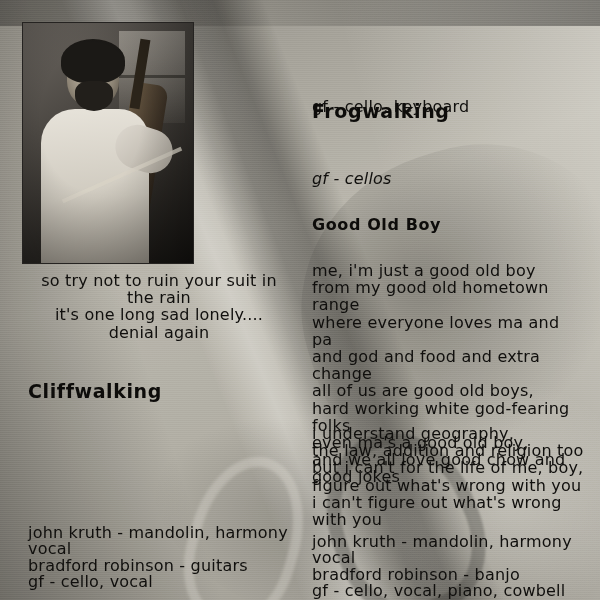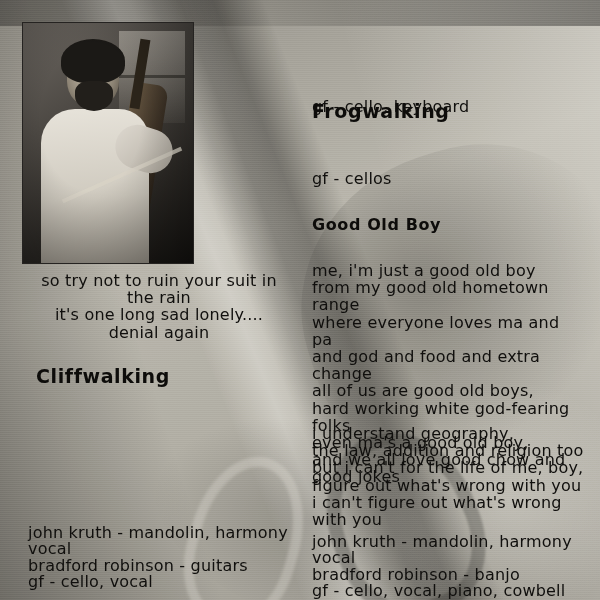--- a/index.html
+++ b/index.html
@@ -226,33 +226,33 @@
     <div class="ph-hair"></div>
     <div class="ph-beard"></div>
     <div class="ph-bow"></div>
     <div class="ph-shadow"></div>
   </div>
 
   <div class="txt lyric col-left" style="top: 272px; text-align: center;">so try not to ruin your suit in the rain
 it's one long sad lonely.... denial again</div>
 
 
-  <div class="txt song-title col-left" style="top: 366px; margin-left: 8px;">Cliffwalking</div>
+  <div class="txt song-title col-left" style="top: 381px;">Cliffwalking</div>
 
 
   <div class="txt credit col-left" style="top: 525px;">john kruth - mandolin, harmony vocal
 bradford robinson - guitars
 gf - cello, vocal</div>
 
   <div class="txt song-title col-right" style="top: 63px; margin-top: 38px;">Frogwalking</div>
 
   <div class="txt credit col-right" style="top: 99px;">gf - cello, keyboard</div>
 
 
-  <div class="txt credit col-right" style="top: 171px;">gf - cellos</div>
+  <div class="txt credit col-right" style="top: 171px; font-style: italic;">gf - cellos</div>
 
   <div class="txt song-title col-right" style="top: 216px; font-size: 16px;">Good Old Boy</div>
 
   <div class="txt lyric col-right" style="top: 262px;">me, i'm just a good old boy
 from my good old hometown range
 where everyone loves ma and pa
 and god and food and extra change
 all of us are good old boys,
 hard working white god-fearing folks
 even ma's a good old boy,

